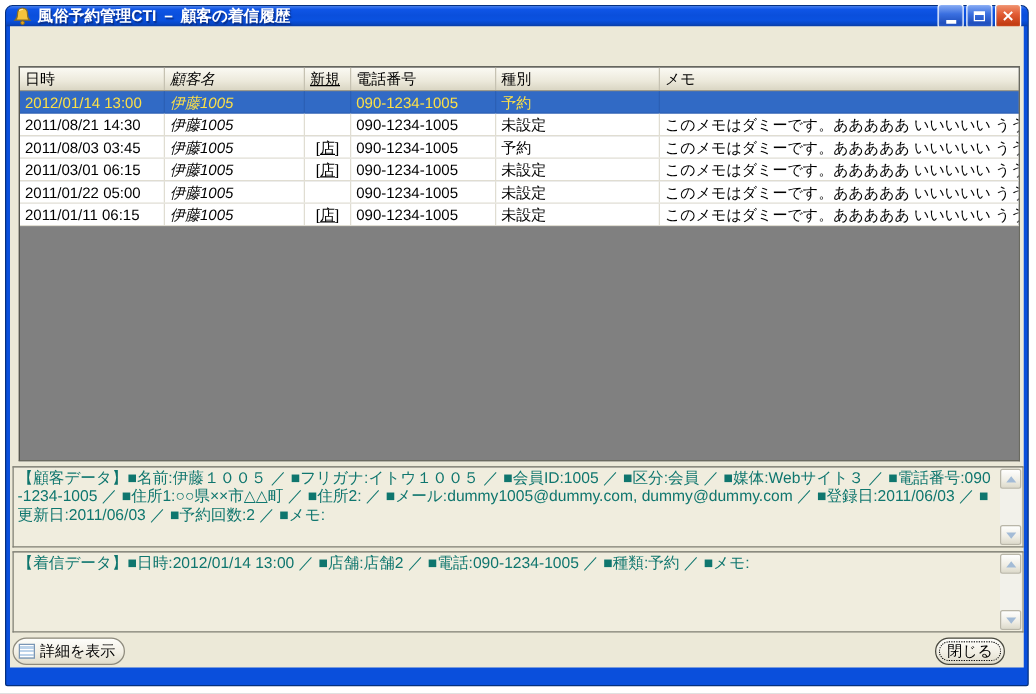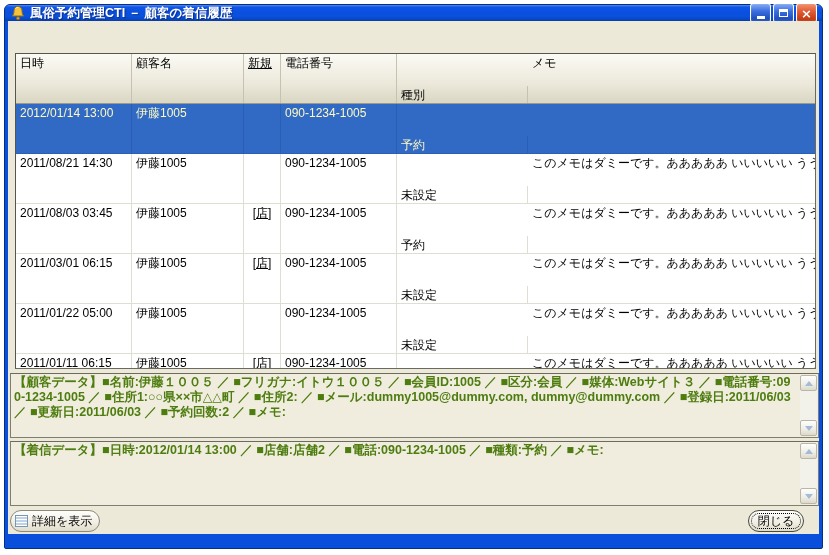--- a/index.html
+++ b/index.html
@@ -77,40 +77,40 @@
     white-space:nowrap;overflow:hidden;line-height:15px;
   }
   .trow{display:flex;flex:0 0 18px;background:#fff;border-bottom:1px solid #E0DDD2;box-sizing:border-box;}
   .td{
     box-sizing:border-box;border-right:1px solid #E0DDD2;
     padding:1px 0 0 4px;font-size:12px;color:#000;
     white-space:nowrap;overflow:hidden;line-height:16px;
   }
   .td.center{text-align:center;padding-left:0;}
   .trow.selected{background:#316AC5;border-bottom-color:#2B5FB5;}
-  .trow.selected .td{color:#fef9c3;border-right-color:#2B5FB5;}
+  .trow.selected .td{color:#fde047;border-right-color:#2B5FB5;}
   .c-datetime{flex:0 0 116px;}
-  .c-customer{flex:0 0 112px;}
+  .c-customer{flex:0 0 112px;font-style:italic;}
   .c-new{flex:0 0 37px;text-decoration:underline;}
   .c-phone{flex:0 0 116px;}
-  .c-type{flex:0 0 131px;margin-top:32px;}
+  .c-type{flex:0 0 131px;}
   .c-memo{flex:1 1 auto;border-right:none !important;}
   .tfiller{flex:1 1 auto;background:#808080;}
   
   .panel{
     position:absolute;left:2px;width:809px;height:65px;box-sizing:border-box;
     border:1px solid #7E7E72;border-top-color:#6B6B60;
     background:#F0EDDE;
   }
   .panel-customer{top:352px;}
   .panel-incoming{top:420px;}
   .panel-text{
     position:absolute;top:1px;left:3px;right:22px;bottom:1px;
-    font-size:12.5px;line-height:15px;color:#4d7c0f;
-    word-break:break-all;overflow:hidden;font-weight:bold;
+    font-size:12.5px;line-height:15px;color:#0f766e;
+    word-break:break-all;overflow:hidden;
   }
   .vscroll{
     position:absolute;top:1px;right:1px;bottom:1px;width:17px;
     background:#F2F1EA;display:flex;flex-direction:column;justify-content:space-between;
   }
   .varrow{
     height:16px;box-sizing:border-box;
     background:linear-gradient(180deg,#FEFEFD 0%,#EFEDE4 60%,#DDDACB 100%);
     border:1px solid #B9B6A8;border-radius:2px;
     display:flex;align-items:center;justify-content:center;

